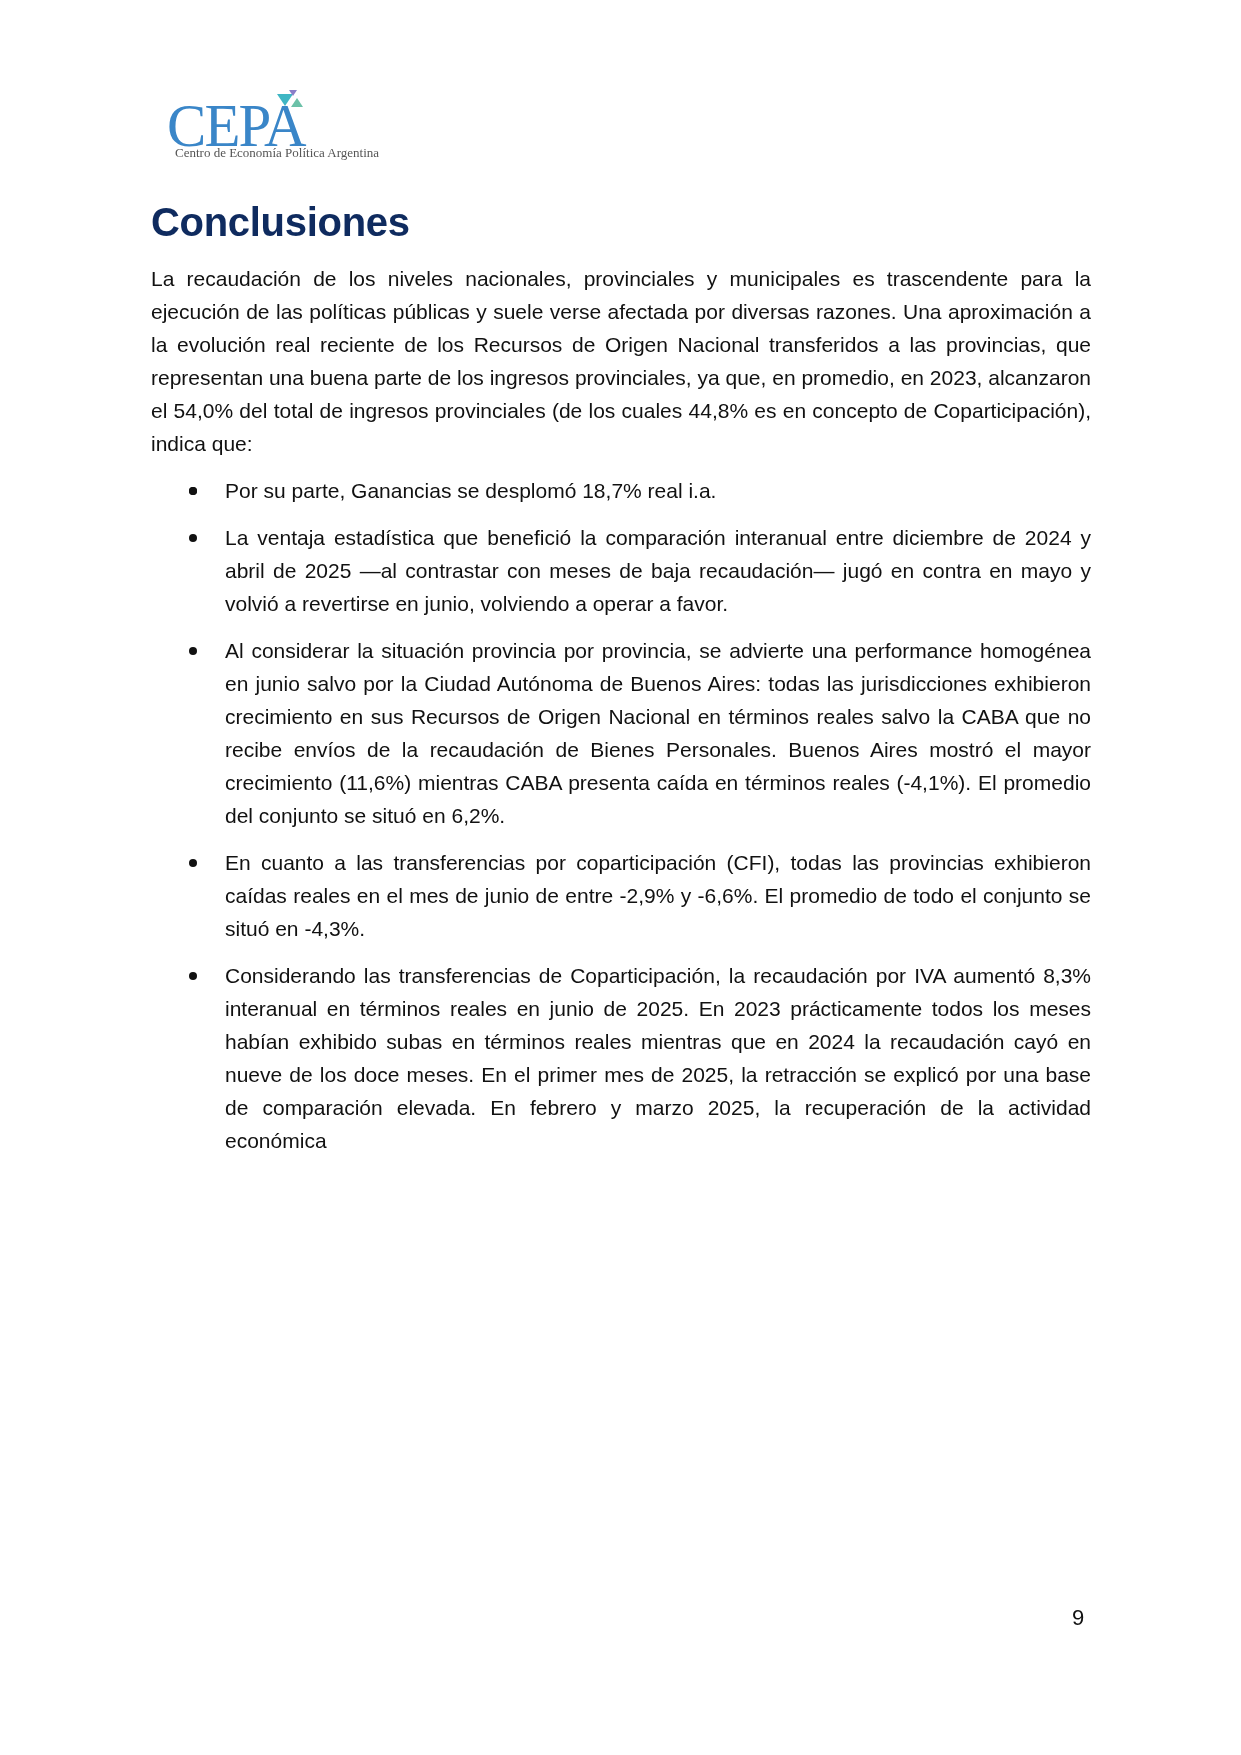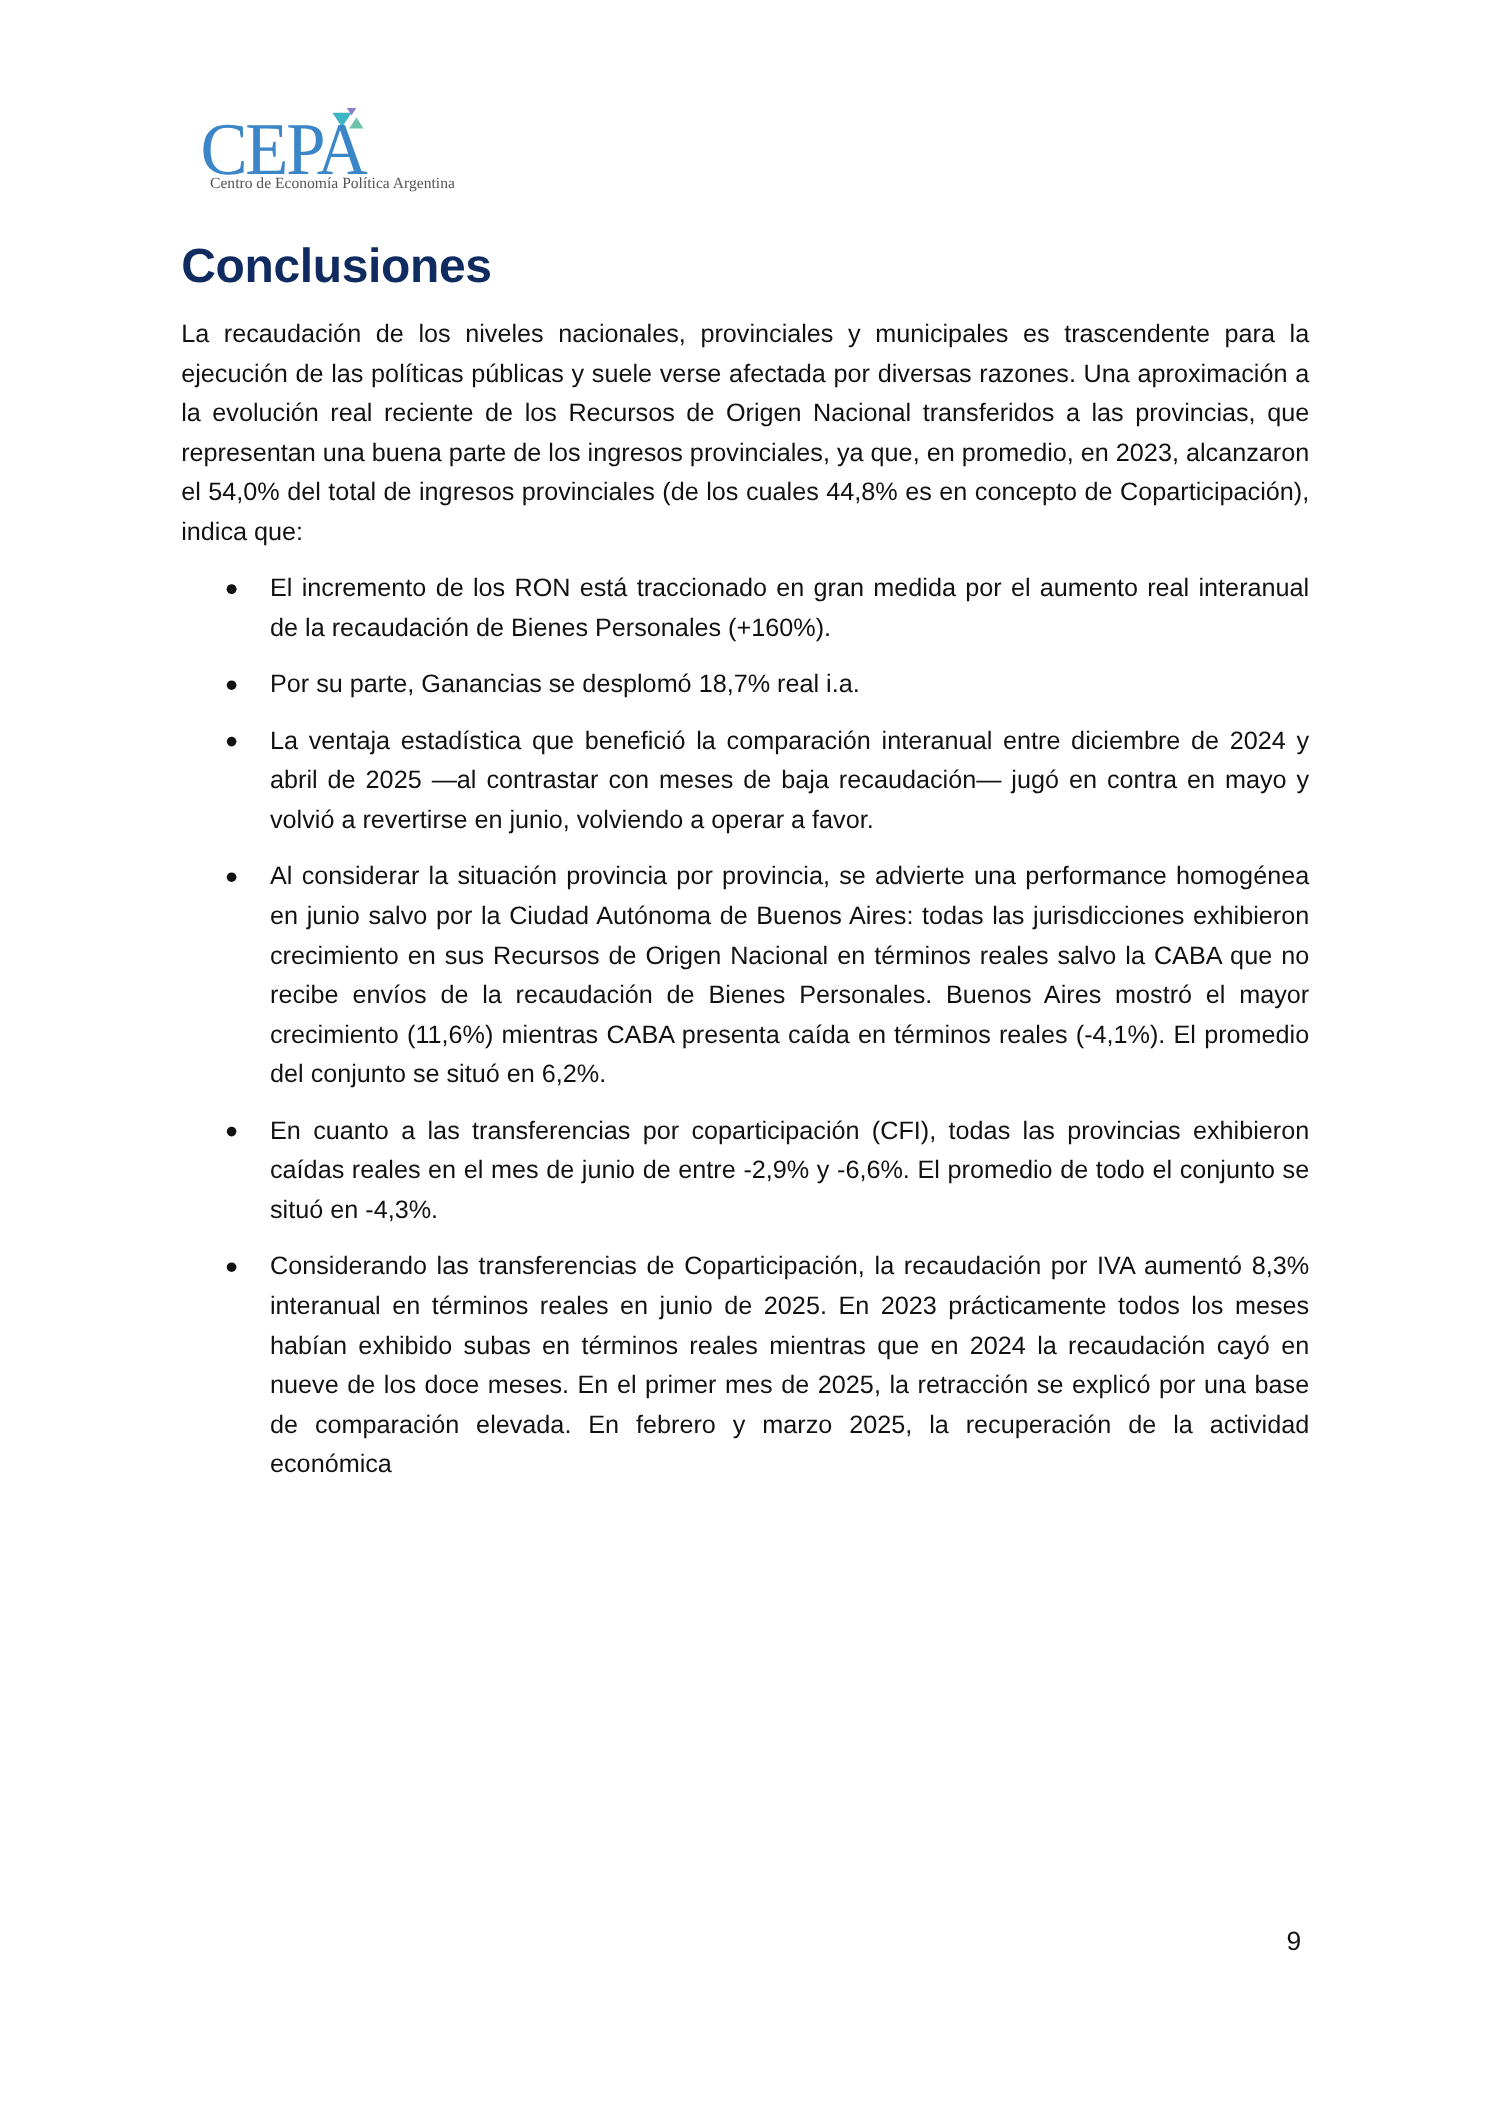--- a/index.html
+++ b/index.html
@@ -130,21 +130,20 @@
   <div class="logo-word">CEPA</div>
   <div class="logo-sub">Centro de Economía Política Argentina</div>
 </div>
 
 <h1 class="heading">Conclusiones</h1>
 
 <div class="content">
   <p class="intro">La recaudación de los niveles nacionales, provinciales y municipales es trascendente para la ejecución de las políticas públicas y suele verse afectada por diversas razones. Una aproximación a la evolución real reciente de los Recursos de Origen Nacional transferidos a las provincias, que representan una buena parte de los ingresos provinciales, ya que, en promedio, en 2023, alcanzaron el 54,0% del total de ingresos provinciales (de los cuales 44,8% es en concepto de Coparticipación), indica que:</p>
   <ul class="bullets">
     <li><span class="dot"></span></li>
-    <li><span class="dot"></span><span>El incremento de los RON está traccionado en gran medida por el aumento real interanual de la recaudación de Bienes Personales (+160%).</span></li>
     <li><span class="dot"></span><span>Por su parte, Ganancias se desplomó 18,7% real i.a.</span></li>
     <li><span class="dot"></span><span>La ventaja estadística que benefició la comparación interanual entre diciembre de 2024 y abril de 2025 —al contrastar con meses de baja recaudación— jugó en contra en mayo y volvió a revertirse en junio, volviendo a operar a favor.</span></li>
     <li><span class="dot"></span><span>Al considerar la situación provincia por provincia, se advierte una performance homogénea en junio salvo por la Ciudad Autónoma de Buenos Aires: todas las jurisdicciones exhibieron crecimiento en sus Recursos de Origen Nacional en términos reales salvo la CABA que no recibe envíos de la recaudación de Bienes Personales. Buenos Aires mostró el mayor crecimiento (11,6%) mientras CABA presenta caída en términos reales (-4,1%). El promedio del conjunto se situó en 6,2%.</span></li>
     <li><span class="dot"></span><span>En cuanto a las transferencias por coparticipación (CFI), todas las provincias exhibieron caídas reales en el mes de junio de entre -2,9% y -6,6%. El promedio de todo el conjunto se situó en -4,3%.</span></li>
     <li><span class="dot"></span><span>Considerando las transferencias de Coparticipación, la recaudación por IVA aumentó 8,3% interanual en términos reales en junio de 2025. En 2023 prácticamente todos los meses habían exhibido subas en términos reales mientras que en 2024 la recaudación cayó en nueve de los doce meses. En el primer mes de 2025, la retracción se explicó por una base de comparación elevada. En febrero y marzo 2025, la recuperación de la actividad económica</span></li>
   </ul>
 </div>
 
 <div class="page-number">9</div>
 

